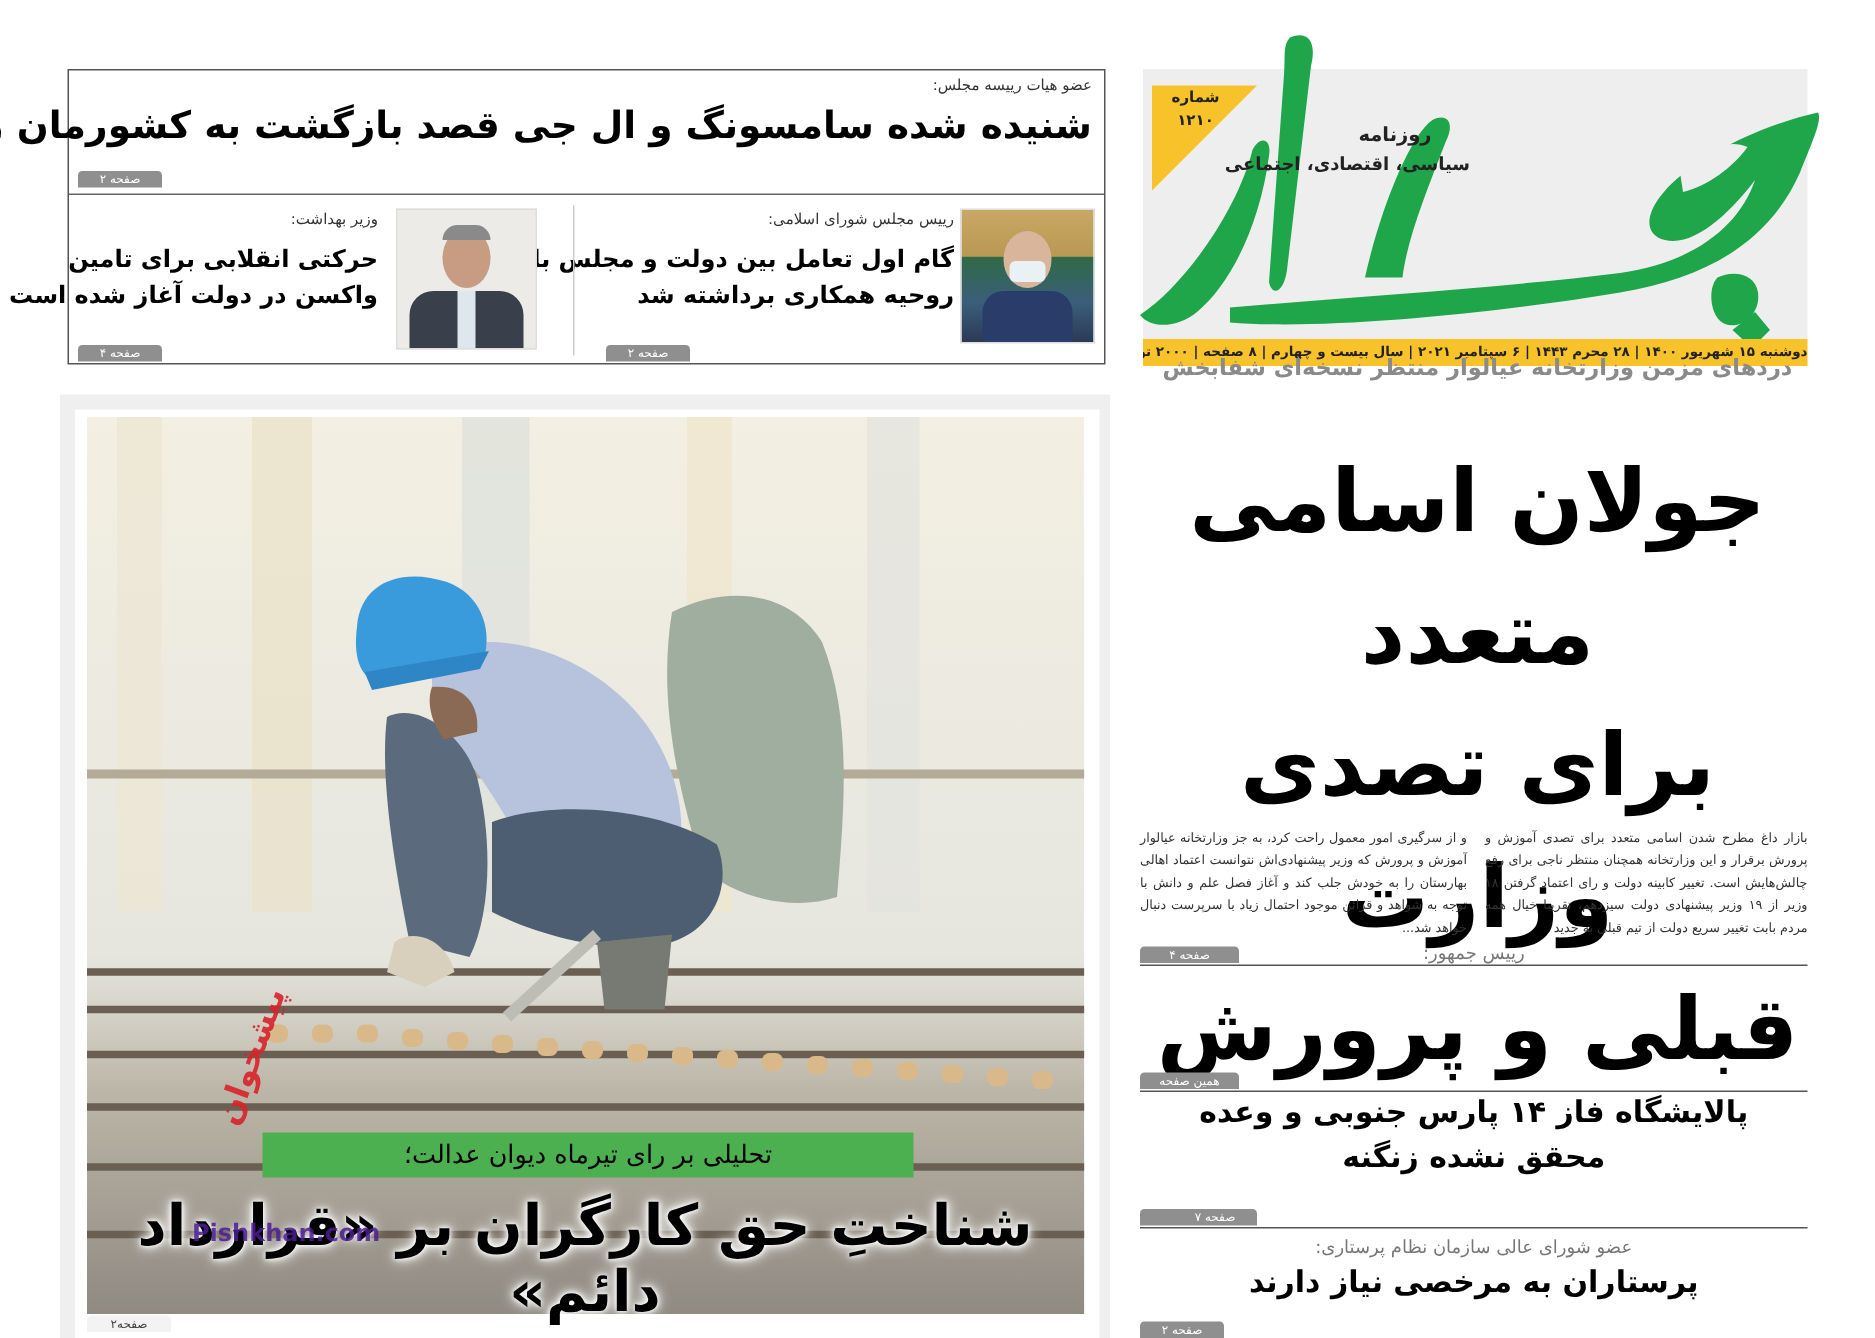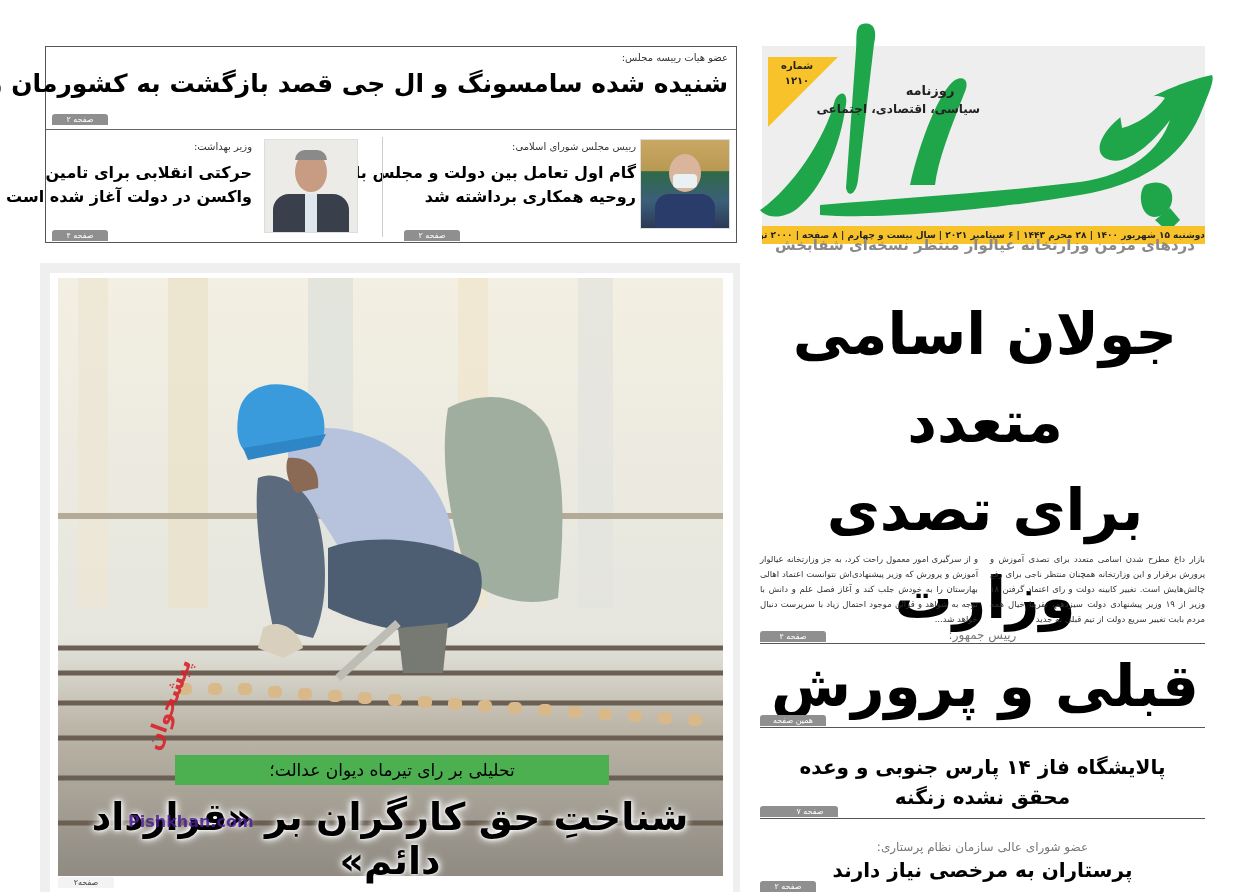--- a/index.html
+++ b/index.html
@@ -138,31 +138,31 @@
 <div class="abs rtl col" style="left:760px; top:552px; width:218px;">و از سرگیری امور معمول راحت کرد، به جز وزارتخانه عیالوار آموزش و پرورش که وزیر پیشنهادی‌اش نتوانست اعتماد اهالی بهارستان را به خودش جلب کند و آغاز فصل علم و دانش با توجه به شواهد و قرائن موجود احتمال زیاد با سرپرست دنبال خواهد شد...</div>
 <div class="abs page-tag" style="left:760px; top:631px; width:50px;">صفحه ۴</div>
 <div class="abs rule" style="left:760px; top:643px; width:445px;"></div>
 
 <div class="abs rtl" style="left:760px; top:624px; width:445px; height:80px;">
   <div class="sec-kicker" style="margin-top:4px;">رییس جمهور:</div>
 </div>
 <div class="abs page-tag" style="left:760px; top:715px; width:50px;">همین صفحه</div>
 <div class="abs rule" style="left:760px; top:727px; width:445px;"></div>
 
-<div class="abs rtl" style="left:760px; top:752px; width:445px;">
+<div class="abs rtl" style="left:760px; top:726px; width:445px;">
   <div class="sec-hl" style="font-size:20px; line-height:30px;">
     <div>پالایشگاه فاز ۱۴ پارس جنوبی و وعده</div>
     <div>محقق نشده زنگنه</div>
   </div>
 </div>
 <div class="abs page-tag" style="left:760px; top:806px; width:40px;padding-left:30px;">صفحه ۷</div>
 <div class="abs rule" style="left:760px; top:818px; width:445px;"></div>
 
 <div class="abs rtl" style="left:760px; top:822px; width:445px;">
-  <div class="sec-kicker" style="margin-top:18px;">عضو شورای عالی سازمان نظام پرستاری:</div>
+  <div class="sec-kicker" style="margin-top:2px;">عضو شورای عالی سازمان نظام پرستاری:</div>
   <div class="sec-hl" style="font-size:20px; margin-top:4px;">پرستاران به مرخصی نیاز دارند</div>
 </div>
 <div class="abs page-tag" style="left:760px; top:881px; width:40px;">صفحه ۲</div>
 
 <div class="abs photo-frame"></div>
 <div class="abs photo-inner"></div>
 <div class="abs photo-img">
   <svg width="665" height="598" viewBox="0 0 665 598">
     <defs>
       <linearGradient id="bg" x1="0" y1="0" x2="0" y2="1">

